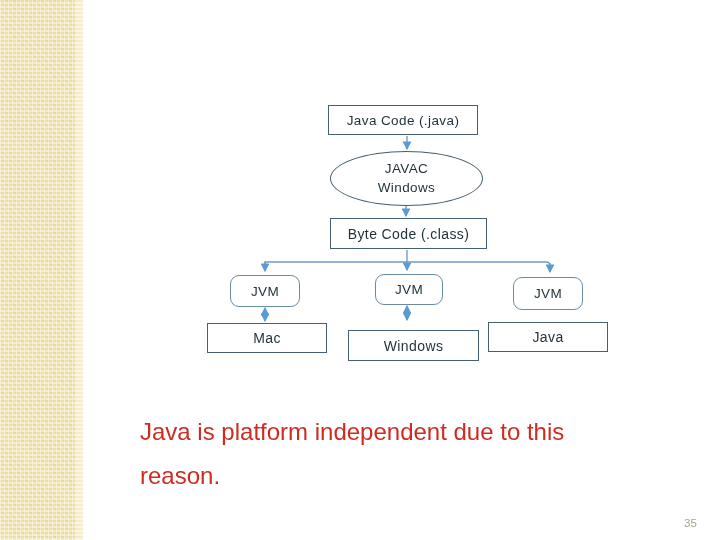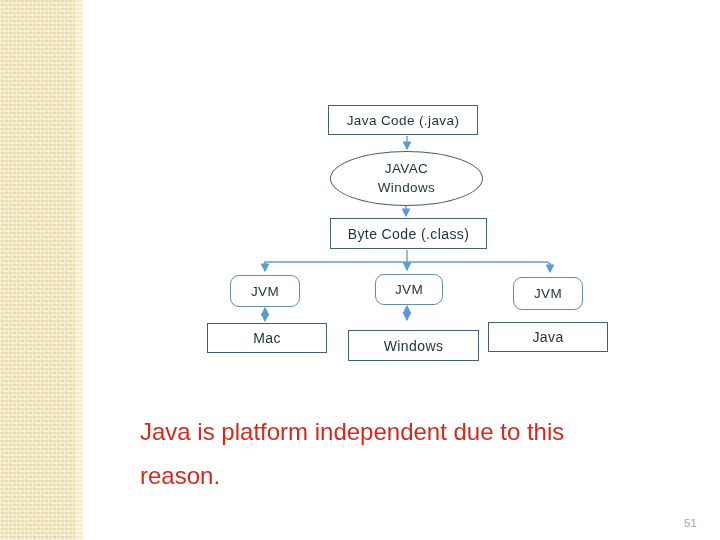--- a/index.html
+++ b/index.html
@@ -121,15 +121,15 @@
   </div>
   <div class="node rect" id="n-windows">
     <span>Windows</span>
   </div>
   <div class="node rect" id="n-linux">
     <span>Java</span>
   </div>
 
   <div class="caption">Java is platform independent due to this reason.</div>
 
-  <div class="page-number">51</div>
+  <div class="page-number">35</div>
 
 </div>
 
 </body></html>

